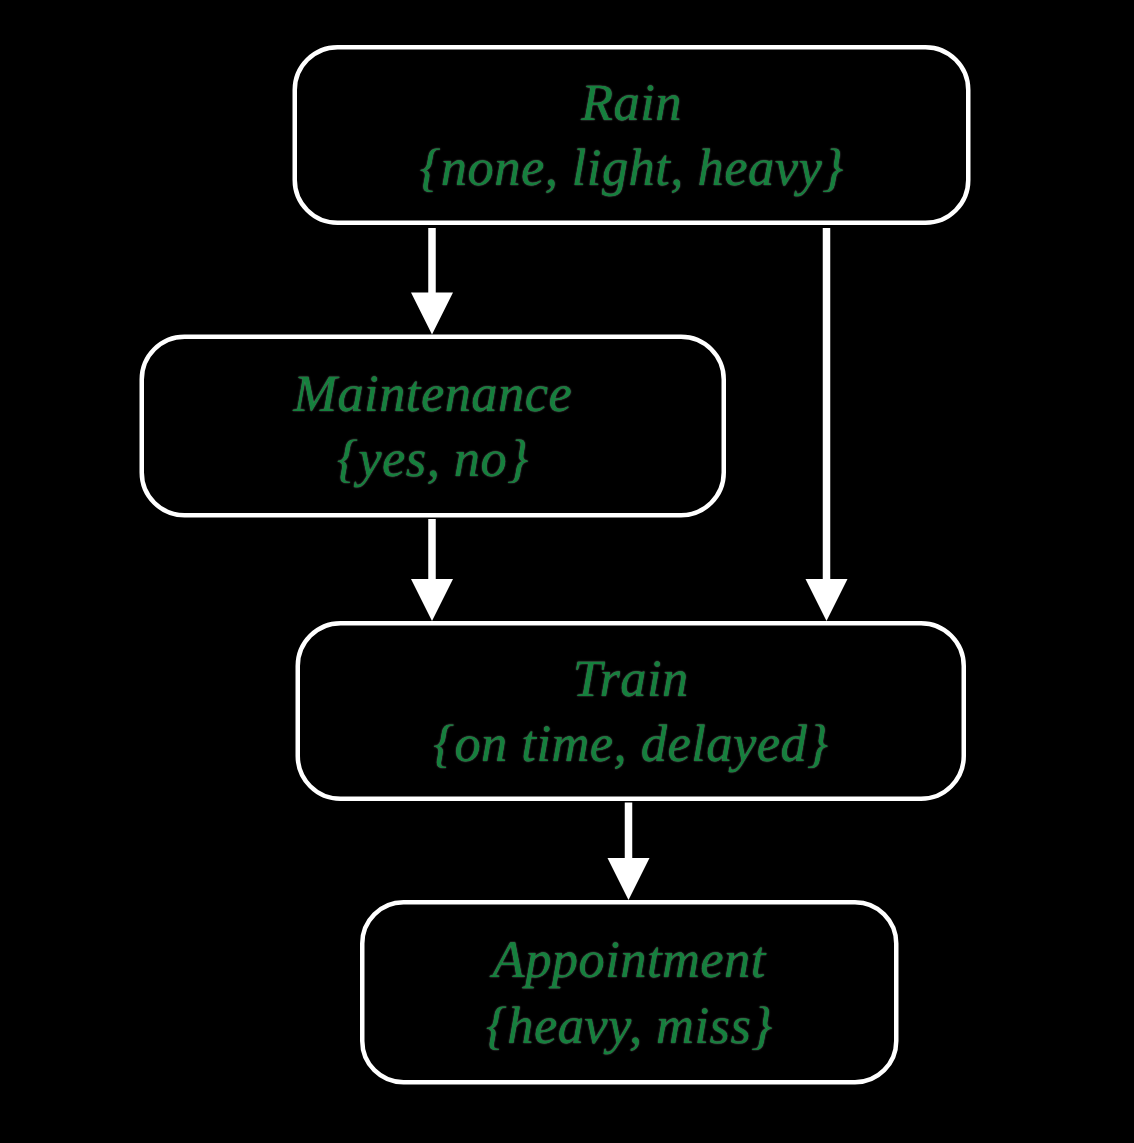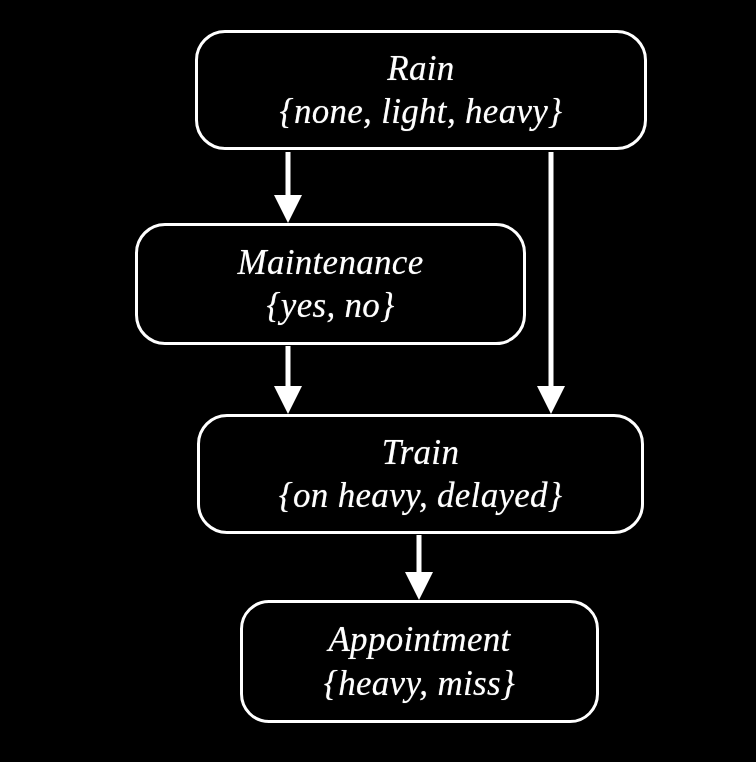--- a/index.html
+++ b/index.html
@@ -18,21 +18,21 @@
   .node {
     position: absolute;
     box-sizing: border-box;
     background: #000000;
     border: 3px solid #ffffff;
     border-radius: 30px;
     display: flex;
     flex-direction: column;
     align-items: center;
     justify-content: center;
-    color: #ffffff;
+    color: #15803d;
     text-align: center;
     line-height: 1.18;
   }
   .node-title,
   .node-states {
     font-style: italic;
     font-size: 35px;
     letter-spacing: 0.3px;
     white-space: nowrap;
     text-shadow: 0 0 1px rgba(255,255,255,0.55);
@@ -75,28 +75,28 @@
   <svg class="edge" style="left:394px; top:531px; width:50px; height:73px;" viewBox="0 0 50 73">
     <line x1="25" y1="4" x2="25" y2="51"></line>
     <polygon points="25,69 11,41 39,41"></polygon>
   </svg>
 
   <div class="node" style="left:195px; top:30px; width:452px; height:120px;">
     <div class="node-title">Rain</div>
     <div class="node-states">{none, light, heavy}</div>
   </div>
 
-  <div class="node" style="left:93px; top:223px; width:391px; height:122px;margin-left:42px;">
+  <div class="node" style="left:93px; top:223px; width:391px; height:122px;">
     <div class="node-title">Maintenance</div>
     <div class="node-states">{yes, no}</div>
   </div>
 
   <div class="node" style="left:197px; top:414px; width:447px; height:120px;">
     <div class="node-title">Train</div>
-    <div class="node-states">{on heavy, delayed}</div>
+    <div class="node-states">{on time, delayed}</div>
   </div>
 
   <div class="node" style="left:240px; top:600px; width:359px; height:123px;border-radius:29px;">
     <div class="node-title">Appointment</div>
     <div class="node-states">{heavy, miss}</div>
   </div>
 
 </div>
 
 </body></html>

